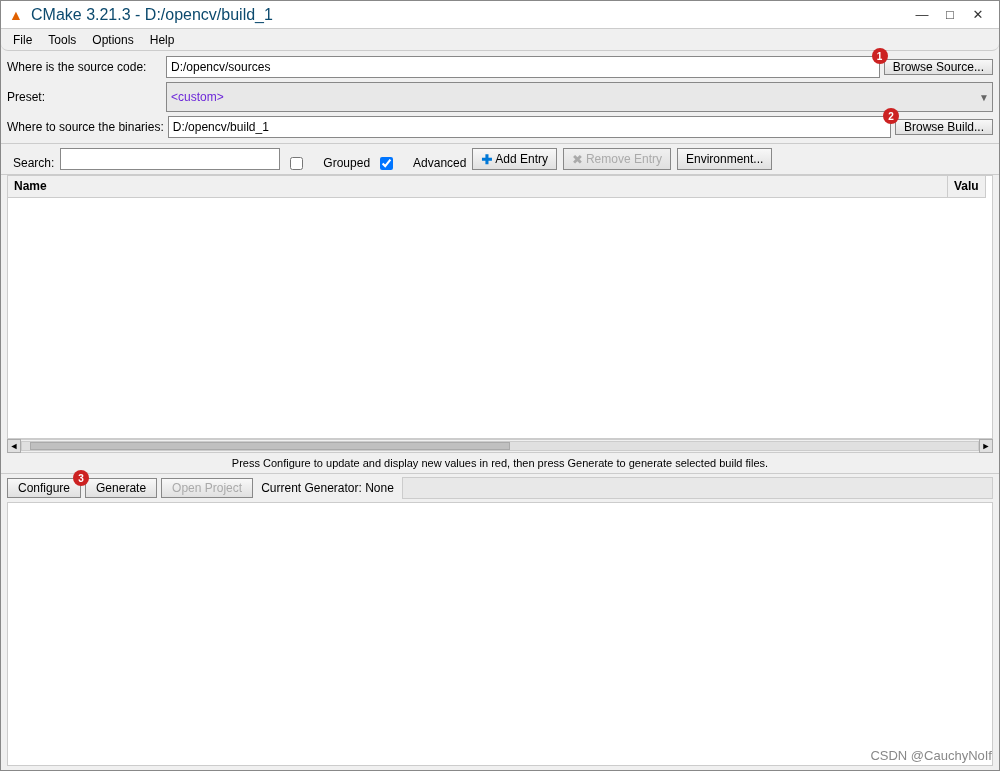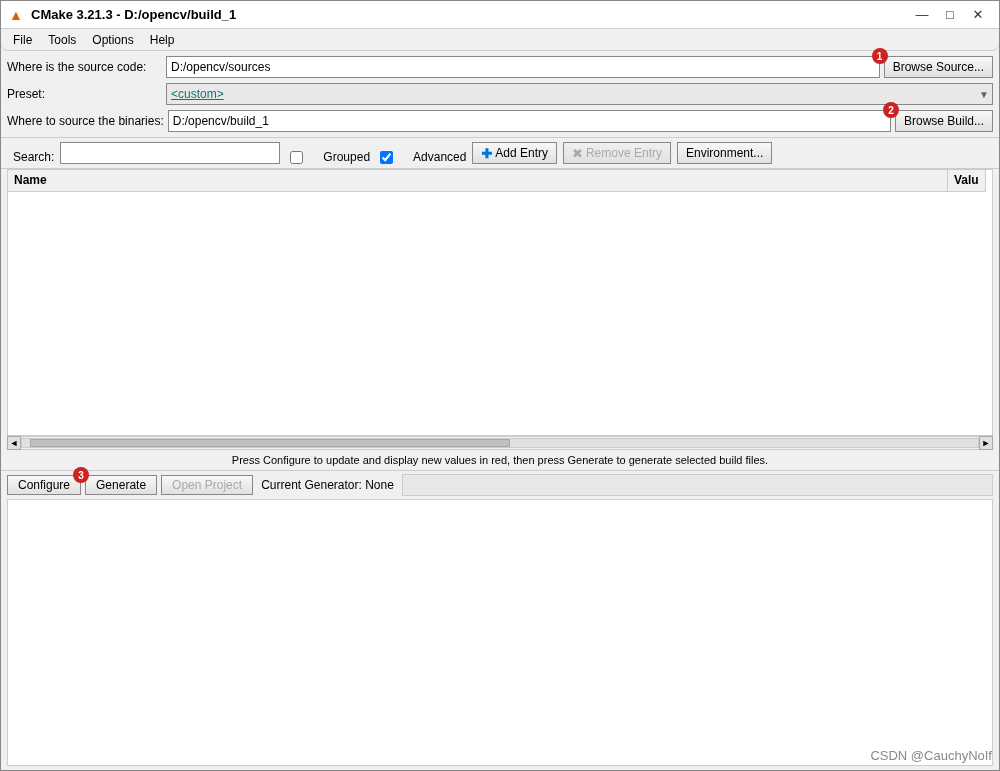--- a/index.html
+++ b/index.html
@@ -28,23 +28,22 @@
       padding: 0 8px;
       user-select: none;
     }
     .title-bar-icon {
       width: 16px;
       height: 16px;
       margin-right: 6px;
     }
     .title-bar-title {
       flex: 1;
-      font-size: 13px;
-      color: #000000;
-      font-weight: bold;
+      font-size: 16px;
+      color: #0c4a6e;
     }
     .title-bar-buttons {
       display: flex;
       gap: 2px;
     }
     .title-bar-btn {
       width: 26px;
       height: 20px;
       border: none;
       background: transparent;
@@ -94,45 +93,44 @@
       flex: 1;
       height: 22px;
       border: 1px solid #888;
       background: #fff;
       padding: 0 4px;
       font-size: 12px;
       outline: none;
       position: relative;
     }
     .toolbar-btn {
-      height: 22px;
+      height: 16px;
       padding: 0 8px;
       border: 1px solid #888;
       background: linear-gradient(to bottom, #f8f8f8, #e0e0e0);
       cursor: pointer;
       font-size: 12px;
       white-space: nowrap;
     }
     .preset-row {
       display: flex;
       align-items: center;
       justify-content: flex-end;
     }
     .preset-select {
       flex: 1;
-      height: 22px;
+      height: 30px;
       border: 1px solid #888;
       background: #e8e8e8;
       padding: 0 4px;
       font-size: 12px;
-      color: #0f766e;
+      color: #6d28d9;
       appearance: none;
       -webkit-appearance: none;
       position: relative;
-      text-decoration: underline;
     }
     .preset-wrapper {
       flex: 1;
       position: relative;
       display: flex;
     }
     .preset-wrapper select {
       width: 100%;
     }
     .preset-dropdown-arrow {

